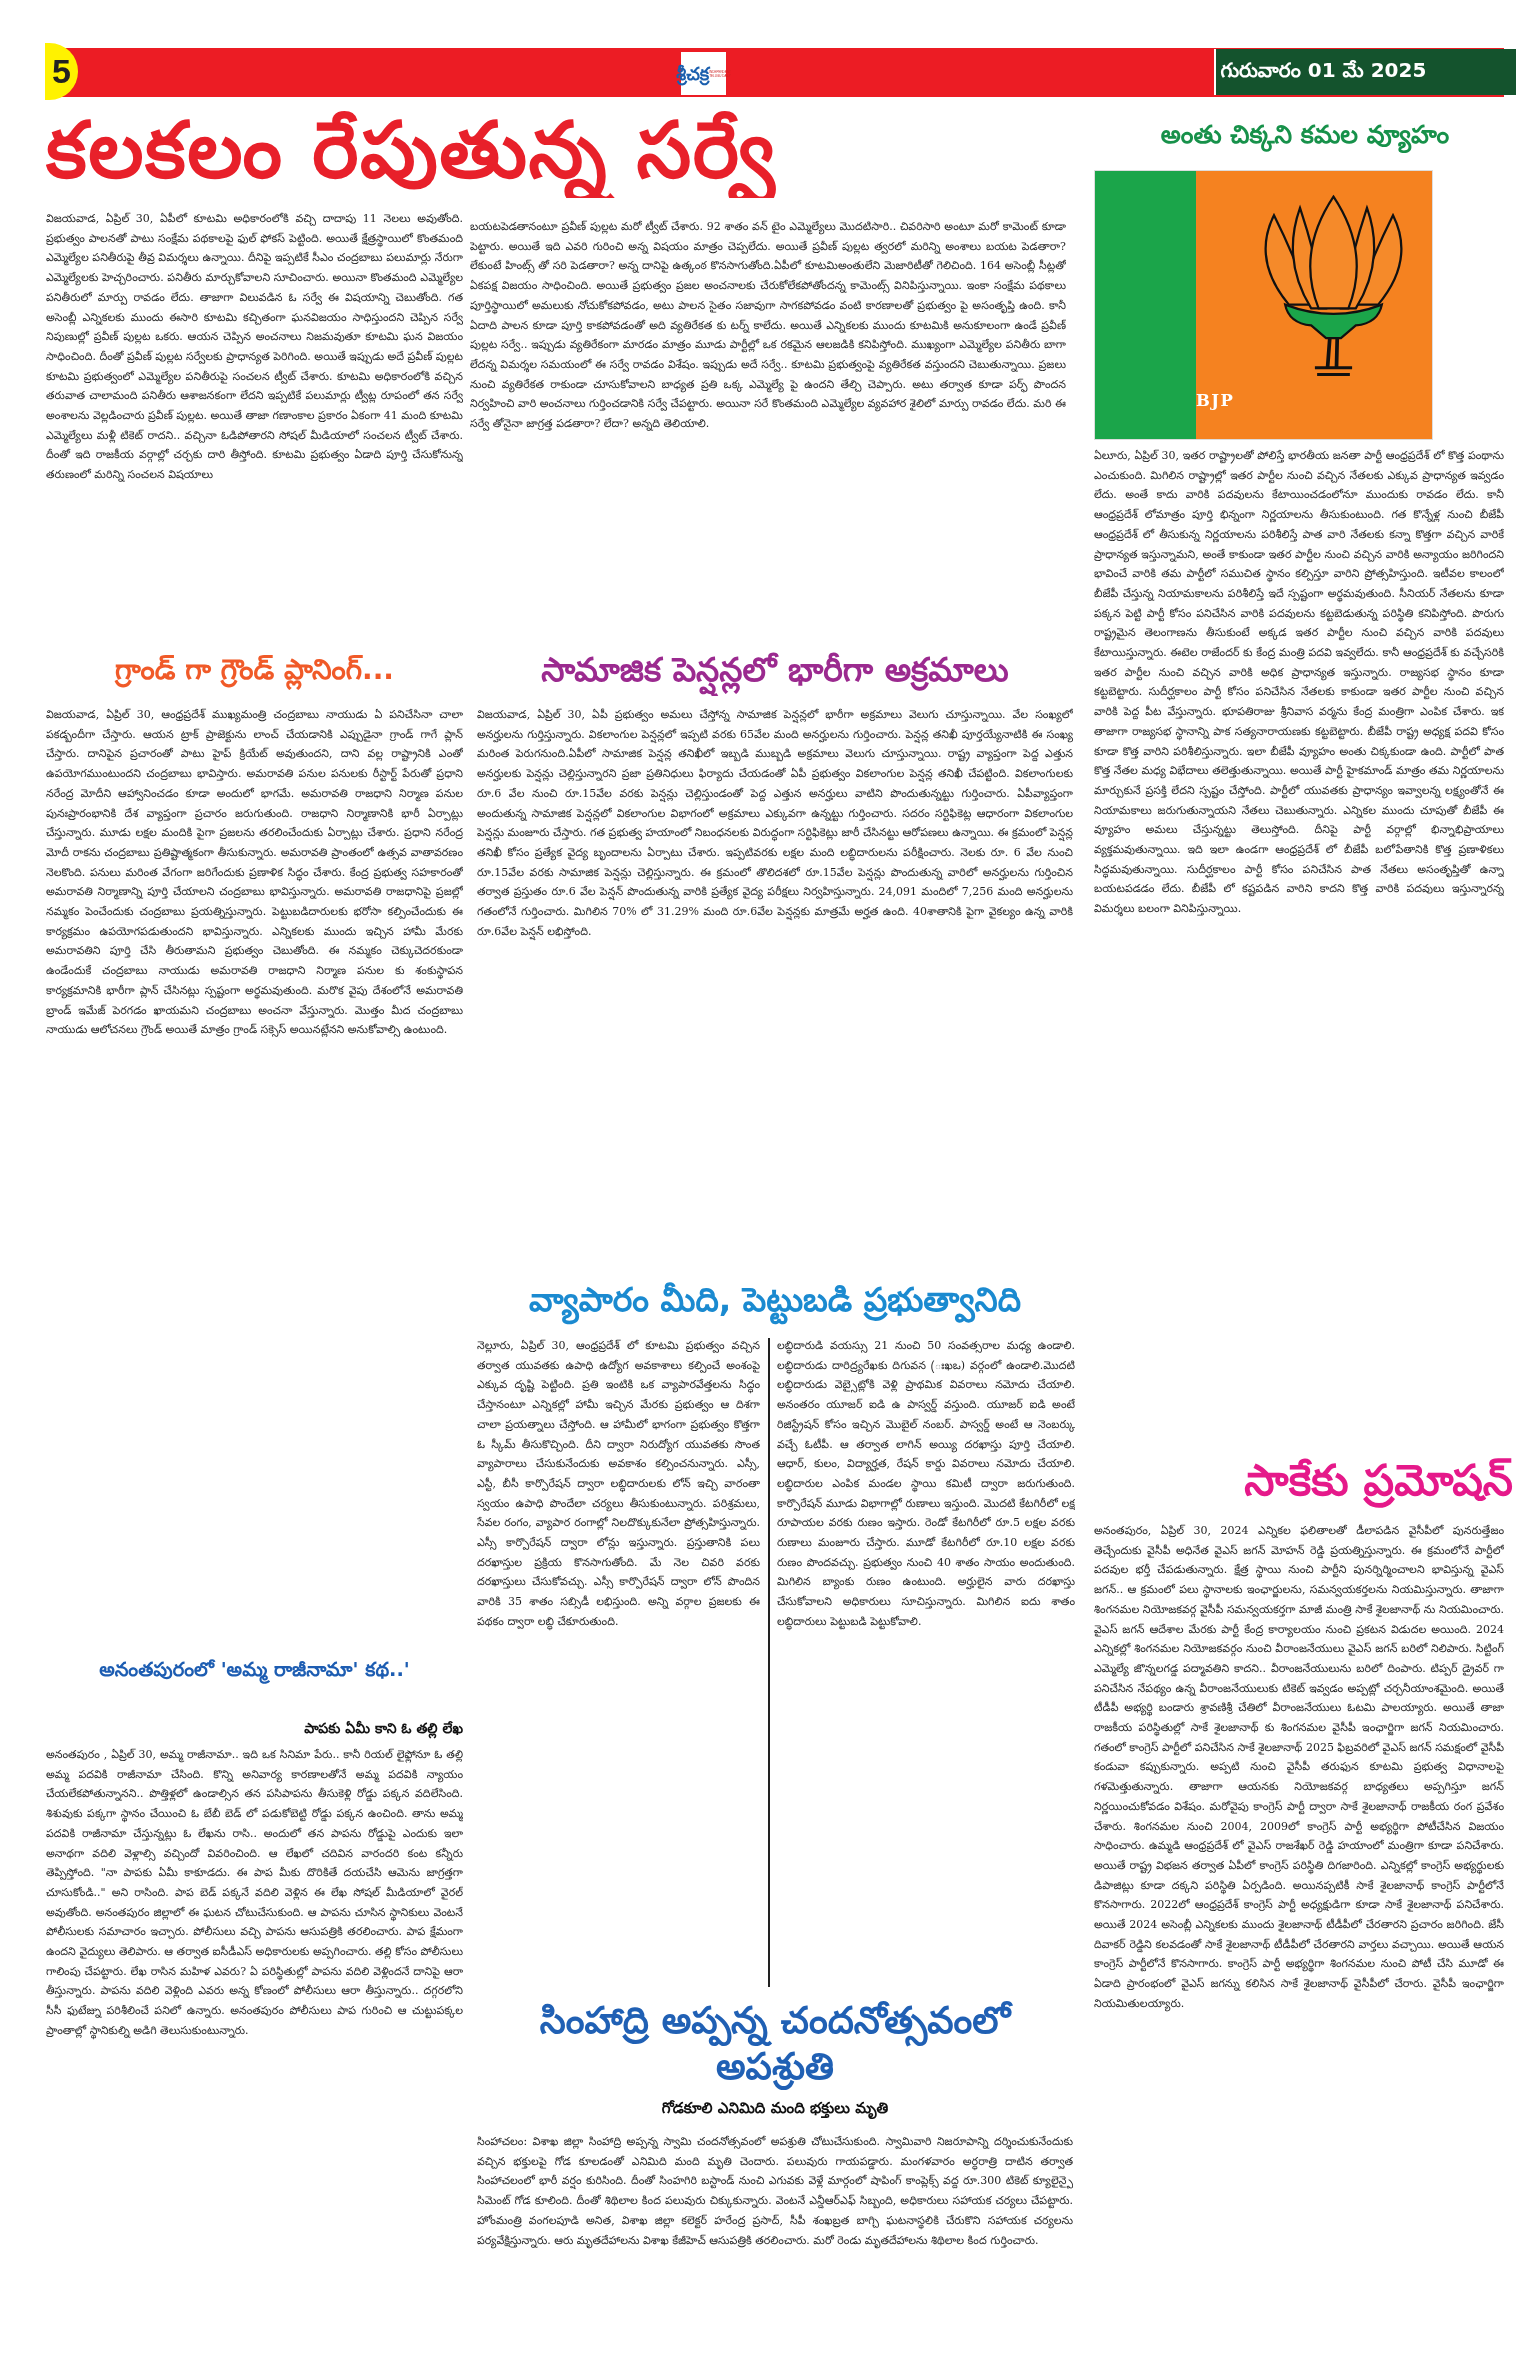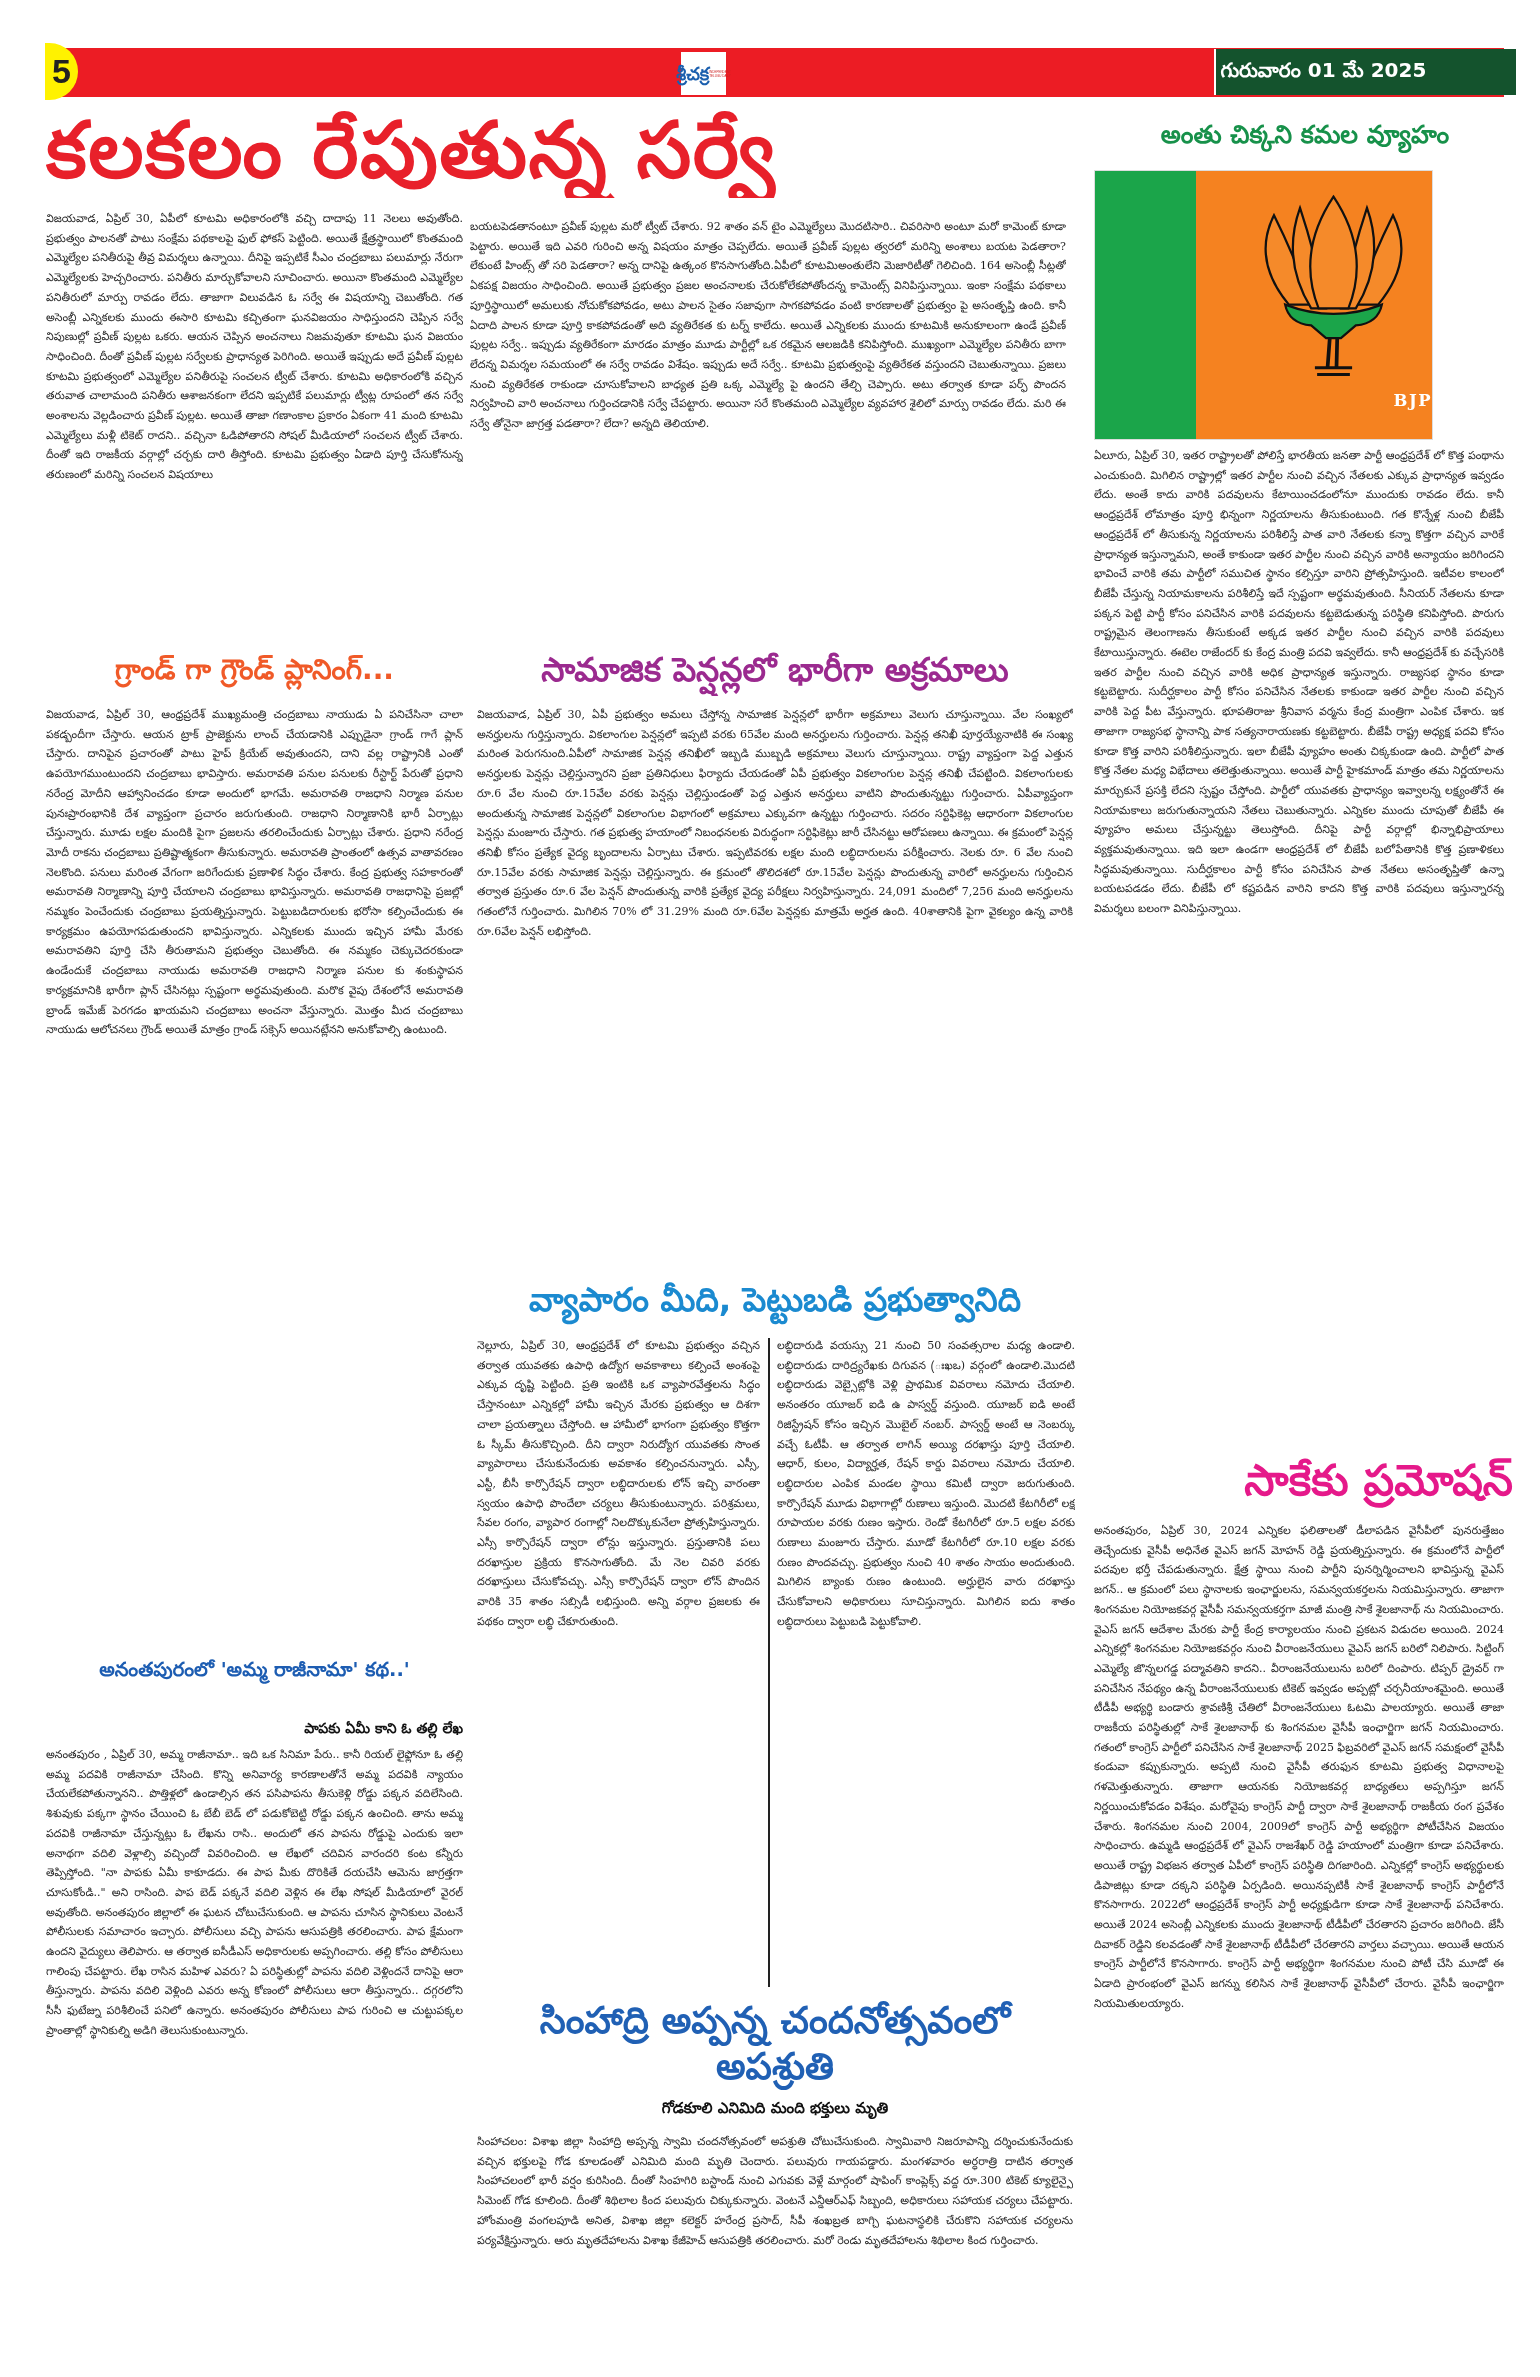--- a/index.html
+++ b/index.html
@@ -24,21 +24,21 @@
   .col { position: absolute; font-size: 11px; line-height: 19.7px; text-align: justify; color: #1e1e1e; overflow: hidden; }
   .col p { text-indent: 0; }
 
   .headline { position: absolute; font-family: "DejaVu Sans", sans-serif; font-weight: bold; white-space: nowrap; overflow: hidden; }
 
   
   .bjp-headline { left: 1111px; top: 112px; width: 388px; height: 45px; font-size: 25px; color: #17914a; text-align: center; line-height: 45px; }
   .bjp-flag { position: absolute; left: 1094px; top: 170px; width: 339px; height: 270px; background: #f58220; border: 0.7px solid #ddd; }
   .bjp-flag .green { position: absolute; left: 0; top: 0; width: 101px; height: 100%; background: #1ba54a; }
   .bjp-flag svg { position: absolute; left: 149px; top: 22.4px; }
-  .bjp-flag .bjp-text { position: absolute; left: 0; right: 0; padding-left: 75px; top: 220px; text-align: right; color: #fff; font-family: "DejaVu Serif", serif; font-weight: bold; font-size: 16.4px; letter-spacing: 1.5px; }
+  .bjp-flag .bjp-text { position: absolute; left: 0; right: 0; padding-left: 101px; top: 220px; text-align: left; color: #fff; font-family: "DejaVu Serif", serif; font-weight: bold; font-size: 16.4px; letter-spacing: 1.5px; }
 
   .grand-headline { left: 46px; top: 644px; width: 417px; height: 52px; font-size: 28px; color: #f05a28; text-align: center; line-height: 52px; }
   .pension-headline { left: 477px; top: 644px; width: 596px; height: 52px; font-size: 33px; color: #9b2a8f; text-align: center; line-height: 52px; }
   .business-headline { left: 477px; top: 1271px; width: 596px; height: 57px; font-size: 33px; color: #1b8ad0; text-align: center; line-height: 57px; }
   .amma-headline { left: 46px; top: 1651px; width: 417px; height: 37px; font-size: 19.4px; color: #1d5db2; text-align: center; line-height: 37px; }
   .amma-sub { left: 46px; top: 1716px; width: 417px; height: 24px; font-size: 14px; color: #111; text-align: right; line-height: 24px; }
   .sake-headline { left: 1096px; top: 1450px; width: 417px; height: 60px; font-size: 43px; color: #e5198a; text-align: right; line-height: 60px; }
   .simha-headline { left: 477px; top: 1998px; width: 596px; height: 97px; font-size: 37px; color: #2060b4; text-align: center; line-height: 46px; white-space: normal; }
   .simha-sub { left: 477px; top: 2095px; width: 596px; height: 27px; font-size: 15px; color: #111; text-align: center; line-height: 27px; }
 

